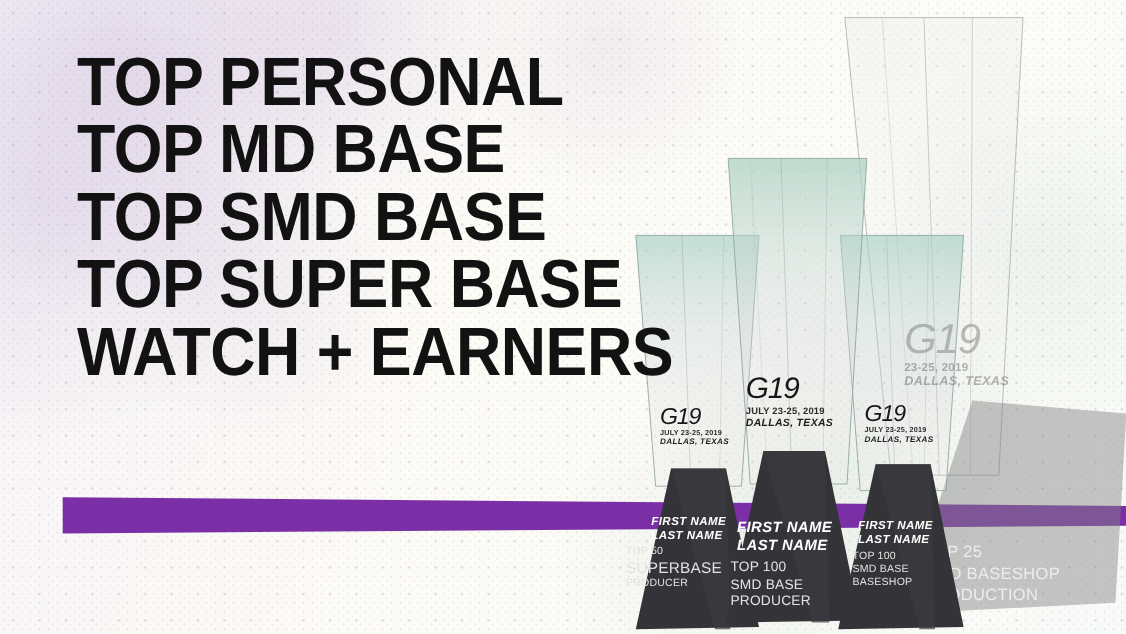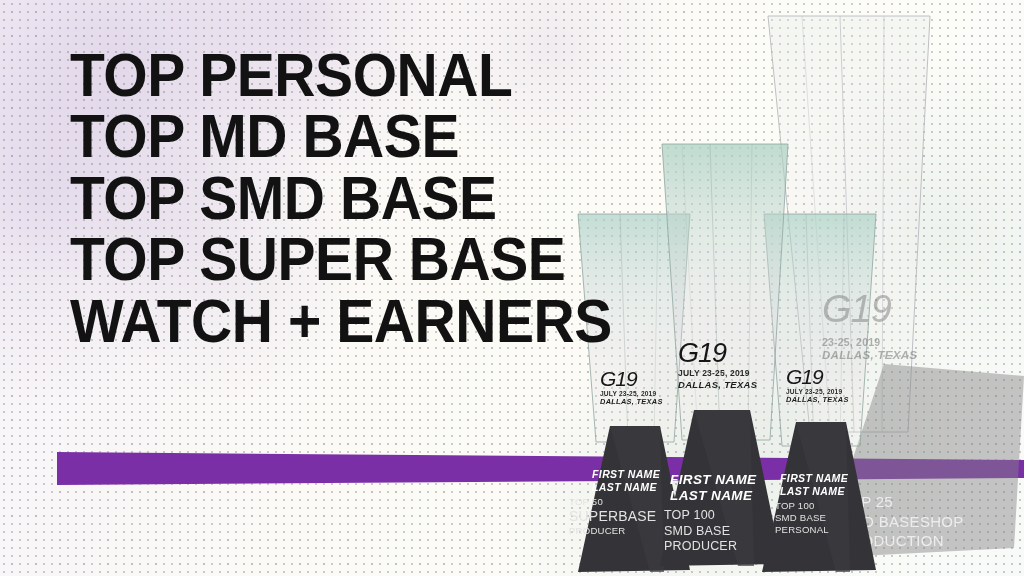--- a/index.html
+++ b/index.html
@@ -150,21 +150,21 @@
       </defs>
       <polygon points="24,2 186,2 164,418 66,418" fill="url(#ghostG)" stroke="#b9b9bd" stroke-width="0.9"></polygon>
       <line x1="96" y1="2" x2="110" y2="418" stroke="#c3c3c7" stroke-width="0.8"></line>
       <line x1="140" y1="2" x2="138" y2="418" stroke="#c9c9cd" stroke-width="0.7"></line>
       <line x1="58" y1="2" x2="86" y2="418" stroke="#cfcfd2" stroke-width="0.6"></line>
     </svg>
   </div>
 
   <div class="g19blk ghost" style="left:822px; top:290px;">
     <div class="g19" style="font-size:38px;">G19</div>
-    <div class="dt" style="font-size:10.5px; margin-top:8px;">23-25, 2019</div>
+    <div class="dt" style="font-size:10.5px; margin-top:0;">23-25, 2019</div>
     <div class="pl" style="font-size:11.5px;">DALLAS, TEXAS</div>
   </div>
 
   <svg class="purple-band" viewBox="0 0 1024 576">
     <polygon points="57,452 1024,460 1024,478 57,485" fill="#7A2FA6"></polygon>
   </svg>
 
   <div class="trophy t-grey" style="left:818px; top:362px;">
     <svg width="206" height="200" viewBox="0 0 206 200">
       <polygon points="66,2 206,14 196,186 2,196" fill="rgba(130,130,130,.46)"></polygon>
@@ -278,21 +278,21 @@
     <div class="dt" style="font-size:6.6px; margin-top:1px;">JULY 23-25, 2019</div>
     <div class="pl" style="font-size:7.4px;">DALLAS, TEXAS</div>
   </div>
   <div class="lbl" style="left:780px; top:472px;">
     <div class="nm" style="font-size:10.5px;">FIRST NAME</div>
     <div class="nm" style="font-size:10.5px;">LAST NAME</div>
   </div>
   <div class="lbl" style="left:775px; top:500px;">
     <div class="sub" style="font-size:9.6px;">TOP 100</div>
     <div class="sub" style="font-size:9.6px;">SMD BASE</div>
-    <div class="sub" style="font-size:9.6px;">PERSONAL</div>
+    <div class="sub" style="font-size:9.6px;">BASESHOP</div>
   </div>
 
   <div class="headline">
     <span class="ln">TOP PERSONAL</span>
     <span class="ln">TOP MD BASE</span>
     <span class="ln">TOP SMD BASE</span>
     <span class="ln">TOP SUPER BASE</span>
     <span class="ln">WATCH + EARNERS</span>
   </div>
 

